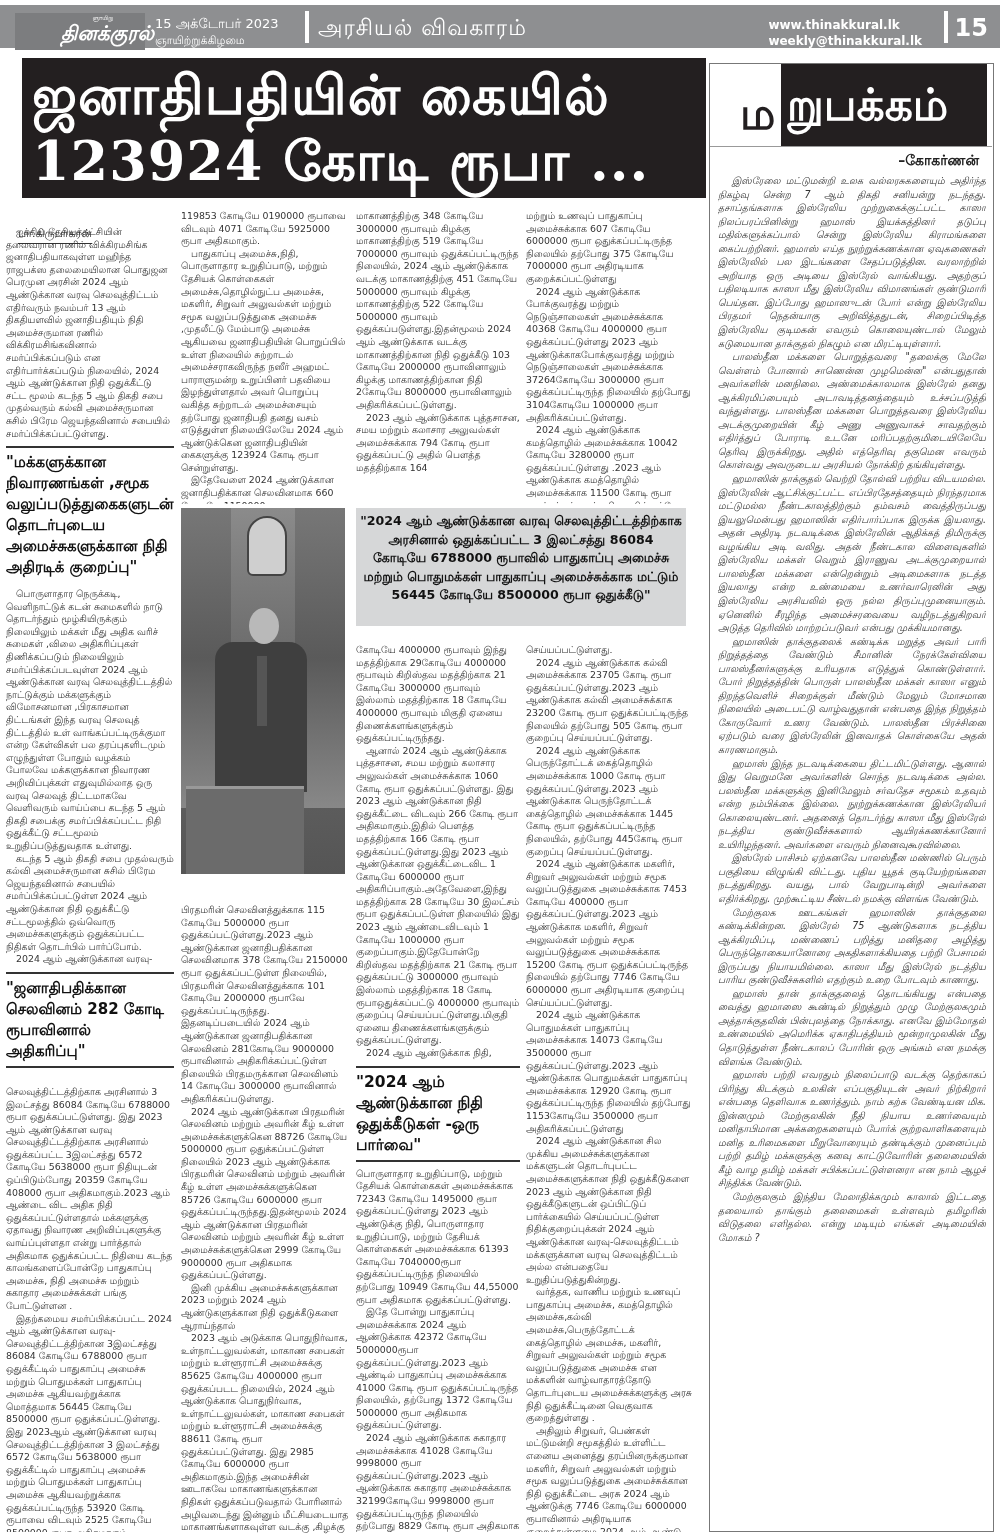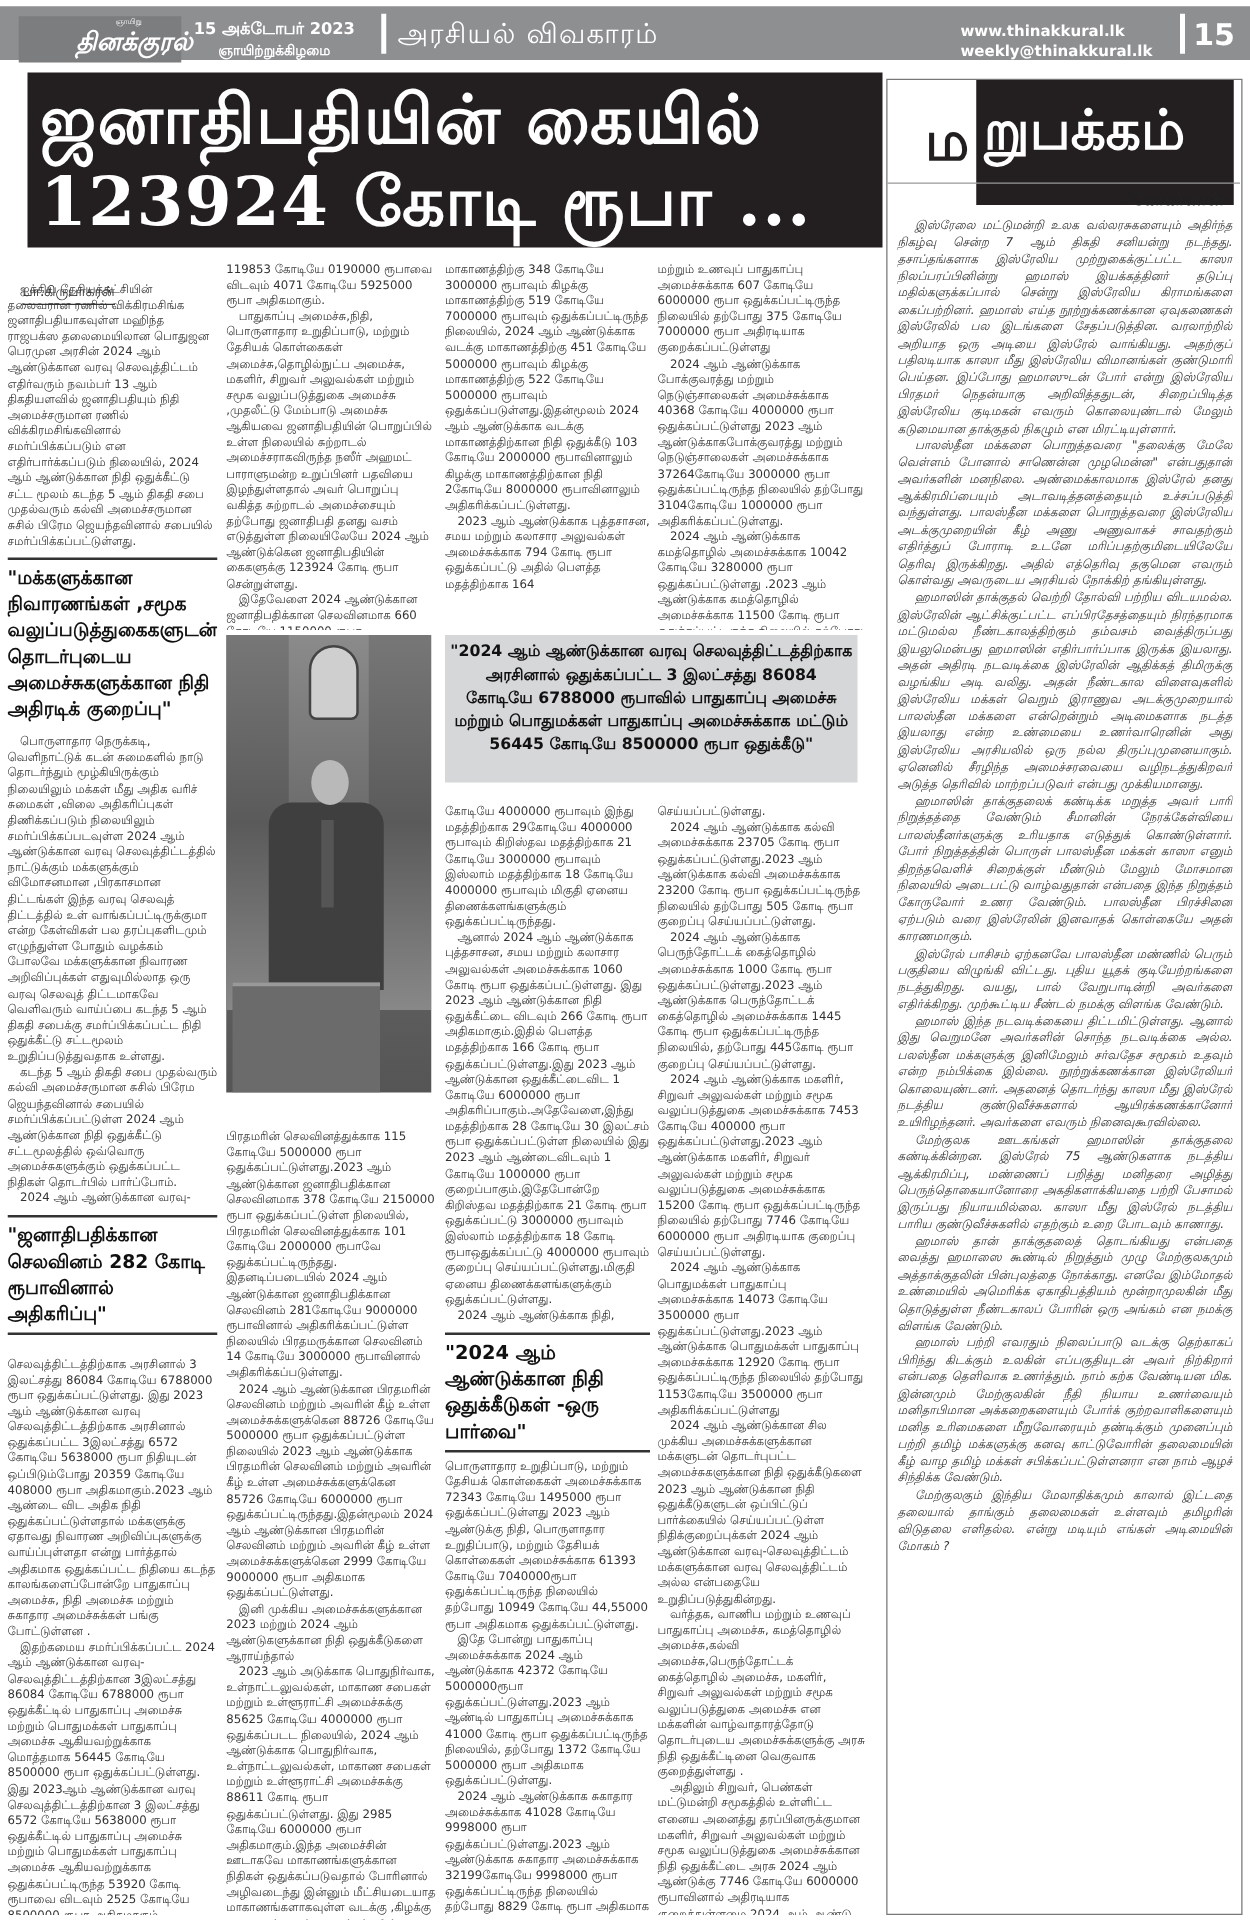--- a/index.html
+++ b/index.html
@@ -4,21 +4,21 @@
 <style>
   * { box-sizing: border-box; margin: 0; padding: 0; }
   html, body { width: 1000px; height: 1536px; background: #ffffff; overflow: hidden; }
   body { font-family: "DejaVu Sans", sans-serif; color: #222; position: relative; }
 
   
   .masthead { position: absolute; left: 0; top: 5px; width: 1000px; height: 43px; background: #8e8f91; display: flex; align-items: center; }
   .logo { position: absolute; left: 15px; top: 8px; width: 130px; height: 37px; background: #7c7d7f; color: #fff; text-align: center; padding-left: 46px; }
   .logo .small { font-size: 6px; display: block; line-height: 8px; margin-top: 1px; }
   .logo .big { font-family: "DejaVu Serif", serif; font-weight: bold; font-style: italic; font-size: 20px; line-height: 22px; display: block; }
-  .dateblock { position: absolute; left: 155px; top: 10px; color: #fff; font-weight: bold; font-size: 13px; line-height: 17px; text-align: center; }
+  .dateblock { position: absolute; left: 155px; top: 10px; color: #fff; font-weight: normal; font-size: 13px; line-height: 17px; }
   .dateblock .day { font-size: 11px; }
   .sep { position: absolute; width: 4px; background: #fff; }
   .section-title { position: absolute; left: 318px; top: 10px; color: #fff; font-family: "DejaVu Serif", serif; font-size: 22px; letter-spacing: 1px; }
   .site { position: absolute; right: 78px; top: 12px; color: #fff; font-weight: bold; font-size: 12px; line-height: 16px; text-align: left; }
   .pageno { position: absolute; right: 12px; top: 9px; color: #fff; font-weight: bold; font-size: 24px; }
 
   
   .headline { position: absolute; left: 22px; top: 58px; width: 684px; height: 140px; background: #231f20; color: #fff; font-family: "DejaVu Serif", serif; font-weight: bold; font-size: 54px; line-height: 66px; padding: 4px 10px; letter-spacing: 1px; white-space: nowrap; overflow: hidden; }
 
   
@@ -37,21 +37,21 @@
   .photo .person-body { position: absolute; left: 34px; top: 134px; width: 92px; height: 150px; background: #3f3f3f; border-radius: 18px 18px 0 0; }
   .photo .tie { position: absolute; left: 76px; top: 148px; width: 10px; height: 70px; background: #555; }
   .photo .box { position: absolute; left: 5px; top: 278px; width: 118px; height: 88px; background: #6b6b6b; border-top: 3px solid #999; }
 
   .pullquote { position: absolute; left: 356px; top: 508px; width: 330px; height: 118px; background: #d6d7d8; color: #111; font-weight: bold; font-size: 12.6px; line-height: 18.5px; text-align: center; padding: 4px 4px; }
 
   
   .rbox { position: absolute; left: 709px; top: 63px; width: 285px; height: 1469px; border: 1.5px solid #777; background: #fff; }
   .rbox-head { position: absolute; left: 0; top: 0; width: 282px; height: 86px; }
   .rbox-head .m { position: absolute; left: 30px; top: 24px; font-family: "DejaVu Serif", serif; font-weight: bold; font-size: 44px; color: #231f20; }
-  .rbox-head .black { position: absolute; left: 71px; top: 0; width: 206px; height: 100px; background: #231f20; color: #fff; font-family: "DejaVu Serif", serif; font-weight: bold; font-size: 44px; line-height: 82px; padding-left: 6px; }
+  .rbox-head .black { position: absolute; left: 71px; top: 0; width: 206px; height: 82px; background: #231f20; color: #fff; font-family: "DejaVu Serif", serif; font-weight: bold; font-size: 44px; line-height: 82px; padding-left: 6px; }
   .rbox-line { position: absolute; left: 0; top: 82px; width: 282px; border-top: 1px solid #999; }
   .author { position: absolute; right: 14px; top: 88px; font-weight: bold; font-size: 14px; color: #222; }
   .rbox-text { position: absolute; left: 8px; top: 110px; width: 268px; height: 1350px; font-family: "DejaVu Sans", sans-serif; font-style: italic; font-size: 9.6px; line-height: 13.55px; color: #333; text-align: justify; overflow: hidden; }
   .rbox-text p { text-indent: 14px; }
 </style>
 </head>
 <body>
 
 <div class="masthead">
   <div class="logo">
@@ -154,20 +154,20 @@
     <div class="m">ம</div>
     <div class="black">றுபக்கம்</div>
   </div>
   <div class="rbox-line"></div>
   <div class="author">–கோகர்ணன்</div>
   <div class="rbox-text">
     <p>இஸ்ரேலை மட்டுமன்றி உலக வல்லரசுகளையும் அதிர்ந்த நிகழ்வு சென்ற 7 ஆம் திகதி சனியன்று நடந்தது. தசாப்தங்களாக இஸ்ரேலிய முற்றுகைக்குட்பட்ட காஸா நிலப்பரப்பினின்று ஹமாஸ் இயக்கத்தினர் தடுப்பு மதில்களுக்கப்பால் சென்று இஸ்ரேலிய கிராமங்களை கைப்பற்றினர். ஹமாஸ் எய்த நூற்றுக்கணக்கான ஏவுகணைகள் இஸ்ரேலில் பல இடங்களை சேதப்படுத்தின. வரலாற்றில் அறியாத ஒரு அடியை இஸ்ரேல் வாங்கியது. அதற்குப் பதிலடியாக காஸா மீது இஸ்ரேலிய விமானங்கள் குண்டுமாரி பெய்தன. இப்போது ஹமாஸுடன் போர் என்று இஸ்ரேலிய பிரதமர் நெதன்யாகு அறிவித்ததுடன், சிறைப்பிடித்த இஸ்ரேலிய குடிமகன் எவரும் கொலையுண்டால் மேலும் கடுமையான தாக்குதல் நிகழும் என மிரட்டியுள்ளார்.</p>
     <p>பாலஸ்தீன மக்களை பொறுத்தவரை "தலைக்கு மேலே வெள்ளம் போனால் சாணென்ன முழமென்ன" என்பதுதான் அவர்களின் மனநிலை. அண்மைக்காலமாக இஸ்ரேல் தனது ஆக்கிரமிப்பையும் அடாவடித்தனத்தையும் உச்சப்படுத்தி வந்துள்ளது. பாலஸ்தீன மக்களை பொறுத்தவரை இஸ்ரேலிய அடக்குமுறையின் கீழ் அணு அணுவாகச் சாவதற்கும் எதிர்த்துப் போராடி உடனே மரிப்பதற்குமிடையிலேயே தெரிவு இருக்கிறது. அதில் எத்தெரிவு தகுமென எவரும் கொள்வது அவருடைய அரசியல் நோக்கிற் தங்கியுள்ளது.</p>
     <p>ஹமாஸின் தாக்குதல் வெற்றி தோல்வி பற்றிய விடயமல்ல. இஸ்ரேலின் ஆட்சிக்குட்பட்ட எப்பிரதேசத்தையும் நிரந்தரமாக மட்டுமல்ல நீண்டகாலத்திற்கும் தம்வசம் வைத்திருப்பது இயலுமென்பது ஹமாஸின் எதிர்பார்ப்பாக இருக்க இயலாது. அதன் அதிரடி நடவடிக்கை இஸ்ரேலின் ஆதிக்கத் திமிருக்கு வழங்கிய அடி வலிது. அதன் நீண்டகால விளைவுகளில் இஸ்ரேலிய மக்கள் வெறும் இராணுவ அடக்குமுறையால் பாலஸ்தீன மக்களை என்றென்றும் அடிமைகளாக நடத்த இயலாது என்ற உண்மையை உணர்வாரெனின் அது இஸ்ரேலிய அரசியலில் ஒரு நல்ல திருப்புமுனையாகும். ஏனெனில் சீரழிந்த அமைச்சரவையை வழிநடத்துகிறவர் அடுத்த தெரிவில் மாற்றப்படுவர் என்பது முக்கியமானது.</p>
     <p>ஹமாஸின் தாக்குதலைக் கண்டிக்க மறுத்த அவர் பாரி நிறுத்தத்தை வேண்டும் சீமானின் நேரக்கேள்வியை பாலஸ்தீனர்களுக்கு உரியதாக எடுத்துக் கொண்டுள்ளார். போர் நிறுத்தத்தின் பொருள் பாலஸ்தீன மக்கள் காஸா எனும் திறந்தவெளிச் சிறைக்குள் மீண்டும் மேலும் மோசமான நிலையில் அடைபட்டு வாழ்வதுதான் என்பதை இந்த நிறுத்தம் கோருவோர் உணர வேண்டும். பாலஸ்தீன பிரச்சினை ஏற்படும் வரை இஸ்ரேலின் இனவாதக் கொள்கையே அதன் காரணமாகும்.</p>
+    <p>ஹமாஸ் இந்த நடவடிக்கையை திட்டமிட்டுள்ளது. ஆனால் இது வெறுமனே அவர்களின் சொந்த நடவடிக்கை அல்ல. பலஸ்தீன மக்களுக்கு இனிமேலும் சர்வதேச சமூகம் உதவும் என்ற நம்பிக்கை இல்லை. நூற்றுக்கணக்கான இஸ்ரேலியர் கொலையுண்டனர். அதனைத் தொடர்ந்து காஸா மீது இஸ்ரேல் நடத்திய குண்டுவீச்சுகளால் ஆயிரக்கணக்கானோர் உயிரிழந்தனர். அவர்களை எவரும் நினைவுகூரவில்லை.</p>
     <p>இஸ்ரேல் பாசிசம் ஏற்கனவே பாலஸ்தீன மண்ணில் பெரும் பகுதியை விழுங்கி விட்டது. புதிய யூதக் குடியேற்றங்களை நடத்துகிறது. வயது, பால் வேறுபாடின்றி அவர்களை எதிர்க்கிறது. முற்கூட்டிய சீண்டல் நமக்கு விளங்க வேண்டும்.</p>
-    <p>ஹமாஸ் இந்த நடவடிக்கையை திட்டமிட்டுள்ளது. ஆனால் இது வெறுமனே அவர்களின் சொந்த நடவடிக்கை அல்ல. பலஸ்தீன மக்களுக்கு இனிமேலும் சர்வதேச சமூகம் உதவும் என்ற நம்பிக்கை இல்லை. நூற்றுக்கணக்கான இஸ்ரேலியர் கொலையுண்டனர். அதனைத் தொடர்ந்து காஸா மீது இஸ்ரேல் நடத்திய குண்டுவீச்சுகளால் ஆயிரக்கணக்கானோர் உயிரிழந்தனர். அவர்களை எவரும் நினைவுகூரவில்லை.</p>
     <p>மேற்குலக ஊடகங்கள் ஹமாஸின் தாக்குதலை கண்டிக்கின்றன. இஸ்ரேல் 75 ஆண்டுகளாக நடத்திய ஆக்கிரமிப்பு, மண்ணைப் பறித்து மனிதரை அழித்து பெருந்தொகையானோரை அகதிகளாக்கியதை பற்றி பேசாமல் இருப்பது நியாயமில்லை. காஸா மீது இஸ்ரேல் நடத்திய பாரிய குண்டுவீச்சுகளில் எதற்கும் உறை போடவும் காணாது.</p>
     <p>ஹமாஸ் தான் தாக்குதலைத் தொடங்கியது என்பதை வைத்து ஹமாஸை கூண்டில் நிறுத்தும் முழு மேற்குலகமும் அத்தாக்குதலின் பின்புலத்தை நோக்காது. எனவே இம்மோதல் உண்மையில் அமெரிக்க ஏகாதிபத்தியம் மூன்றாமுலகின் மீது தொடுத்துள்ள நீண்டகாலப் போரின் ஒரு அங்கம் என நமக்கு விளங்க வேண்டும்.</p>
     <p>ஹமாஸ் பற்றி எவரதும் நிலைப்பாடு வடக்கு தெற்காகப் பிரிந்து கிடக்கும் உலகின் எப்பகுதியுடன் அவர் நிற்கிறார் என்பதை தெளிவாக உணர்த்தும். நாம் கற்க வேண்டியன மிக. இன்னமும் மேற்குலகின் நீதி நியாய உணர்வையும் மனிதாபிமான அக்கறைகளையும் போர்க் குற்றவாளிகளையும் மனித உரிமைகளை மீறுவோரையும் தண்டிக்கும் முனைப்பும் பற்றி தமிழ் மக்களுக்கு கனவு காட்டுவோரின் தலைமையின் கீழ் வாழ தமிழ் மக்கள் சபிக்கப்பட்டுள்ளனரா என நாம் ஆழச் சிந்திக்க வேண்டும்.</p>
     <p>மேற்குலகும் இந்திய மேலாதிக்கமும் காலால் இட்டதை தலையால் தாங்கும் தலைமைகள் உள்ளவும் தமிழரின் விடுதலை எளிதல்ல. என்று மடியும் எங்கள் அடிமையின் மோகம் ?</p>
   </div>
 </div>
 
 </body></html>

